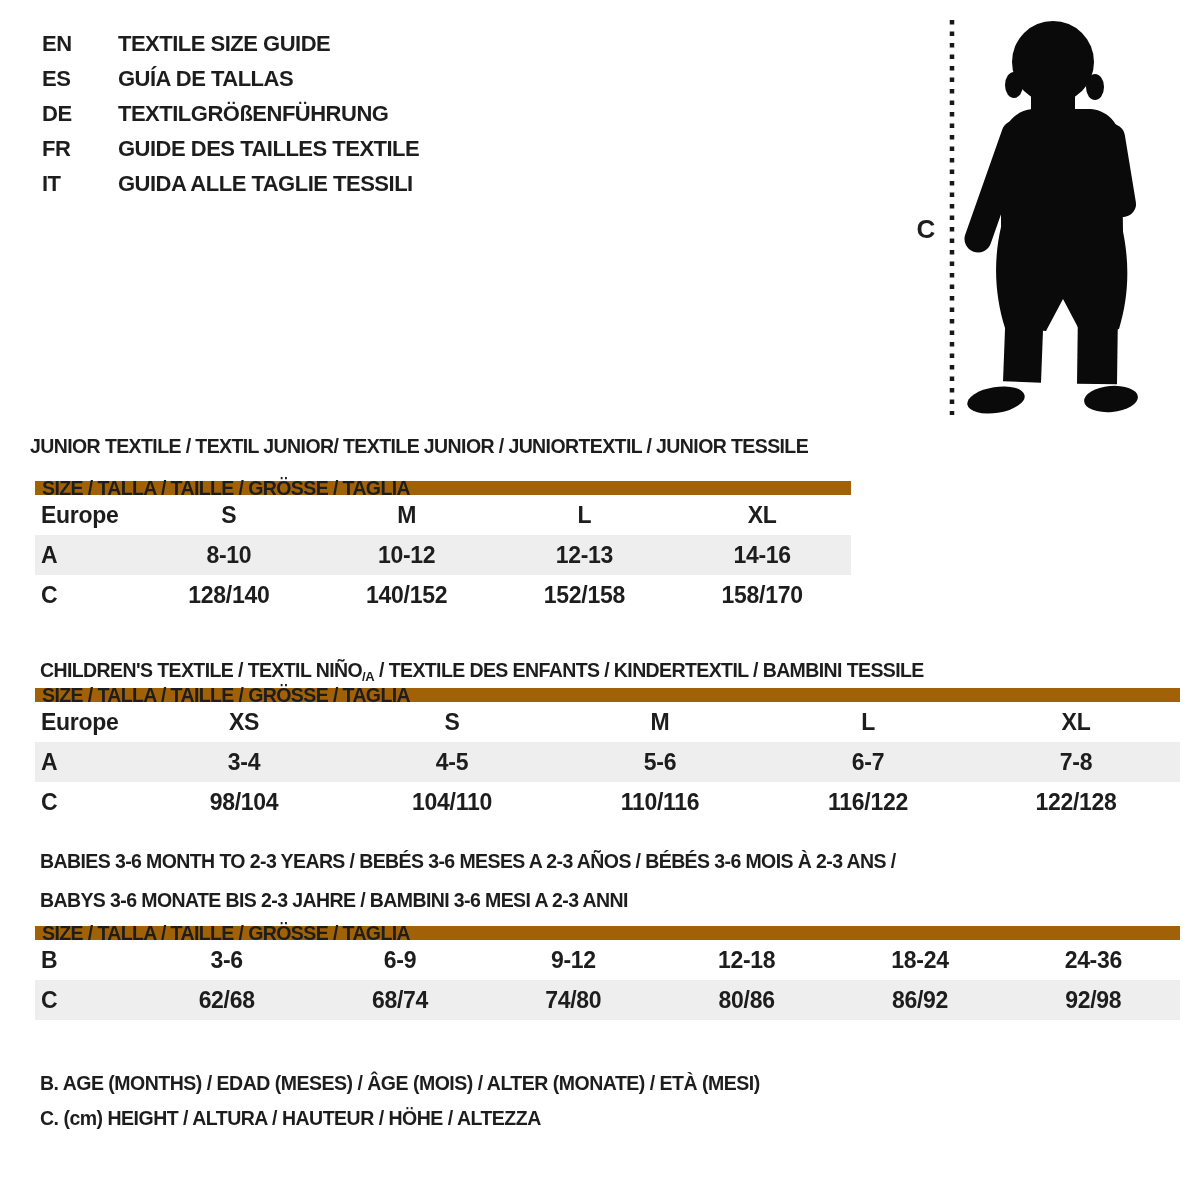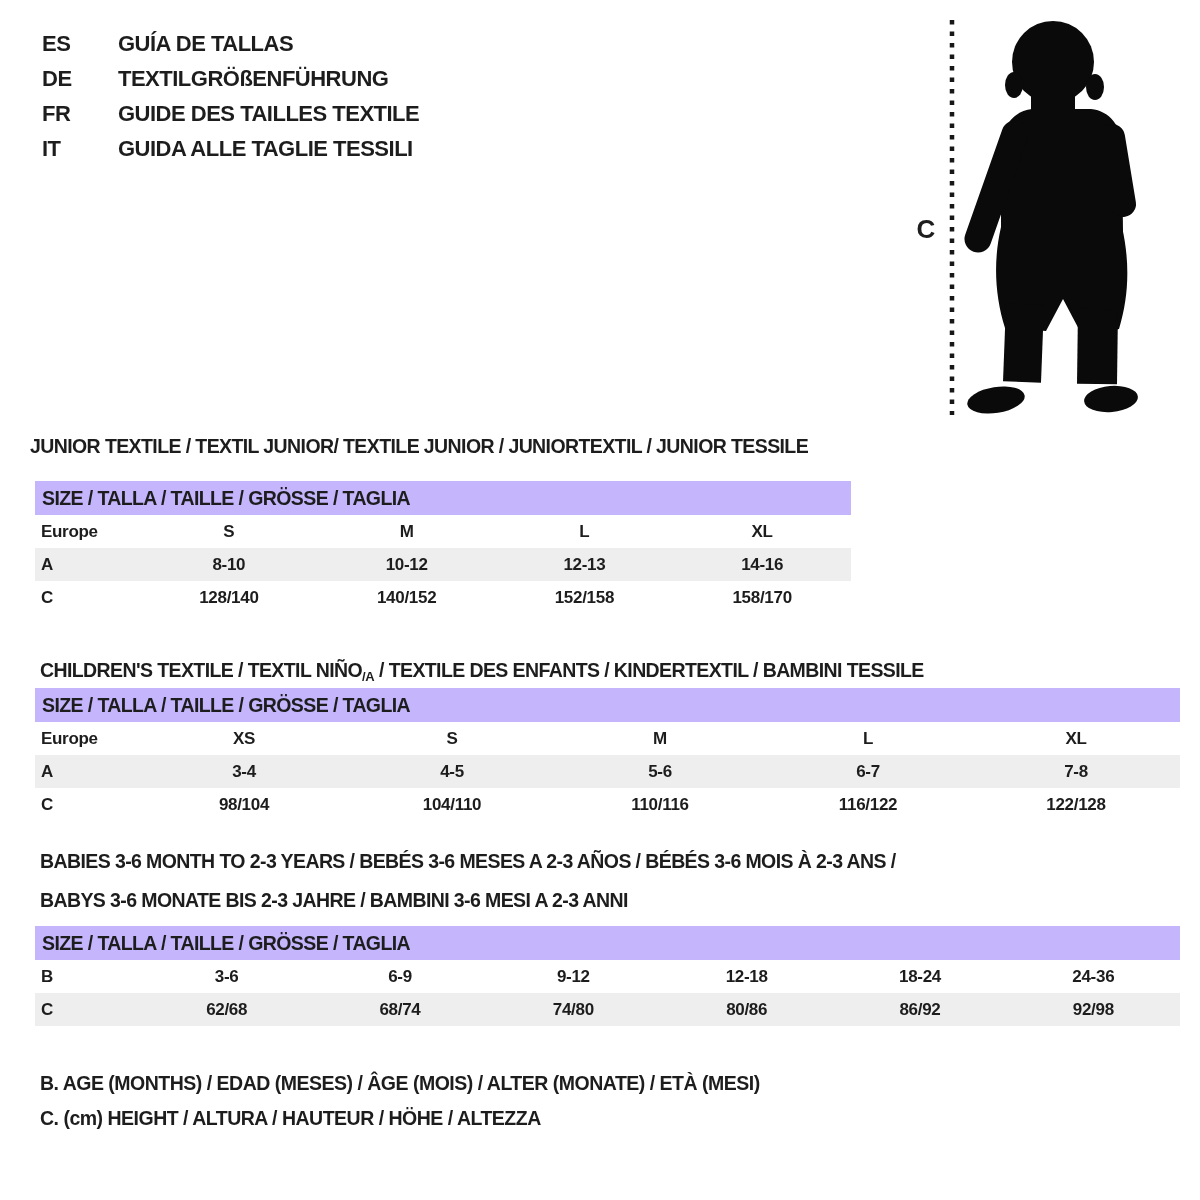--- a/index.html
+++ b/index.html
@@ -18,36 +18,40 @@
   .t-junior-title{left:30px;top:435px;}
   .t-children-title{left:40px;top:659px;}
   .t-babies-title1{left:40px;top:850px;}
   .t-babies-title2{left:40px;top:889px;}
   .title-sub{font-size:13px;vertical-align:-4px;letter-spacing:-0.4px;}
   
   .size-table{position:absolute;left:35px;}
   .tbl-junior{top:481px;width:816px;}
   .tbl-children{top:688px;width:1145px;}
   .tbl-babies{top:926px;width:1145px;}
-  .size-band{height:34px;display:flex;align-items:center;background:#c4b5fd;
+  .size-band{height:14px;display:flex;align-items:center;background:#a16207;
     padding-left:7px;box-sizing:border-box;font-size:19.5px;letter-spacing:-0.6px;}
-  .t-row{display:flex;height:33px;align-items:center;font-size:17px;letter-spacing:-0.3px;}
+  .t-row{display:flex;height:40px;align-items:center;font-size:23px;letter-spacing:-0.3px;}
   .t-row.striped{background:#eeeeee;}
   .t-row .lbl{width:105px;flex:0 0 105px;padding-left:6px;box-sizing:border-box;}
   .t-row .val{flex:1;text-align:center;}
   
   .legend{position:absolute;left:40px;top:1066px;}
   .legend-line{height:35px;display:flex;align-items:center;font-size:19.5px;letter-spacing:-0.5px;white-space:nowrap;}
 </style>
 </head>
 <body>
 
 <div class="page">
 
   <section class="lang-list">
+    <div class="lang-row">
+      <span class="lang-code">EN</span>
+      <span class="lang-title">TEXTILE SIZE GUIDE</span>
+    </div>
     <div class="lang-row">
       <span class="lang-code">ES</span>
       <span class="lang-title">GUÍA DE TALLAS</span>
     </div>
     <div class="lang-row">
       <span class="lang-code">DE</span>
       <span class="lang-title">TEXTILGRÖßENFÜHRUNG</span>
     </div>
     <div class="lang-row">
       <span class="lang-code">FR</span>

